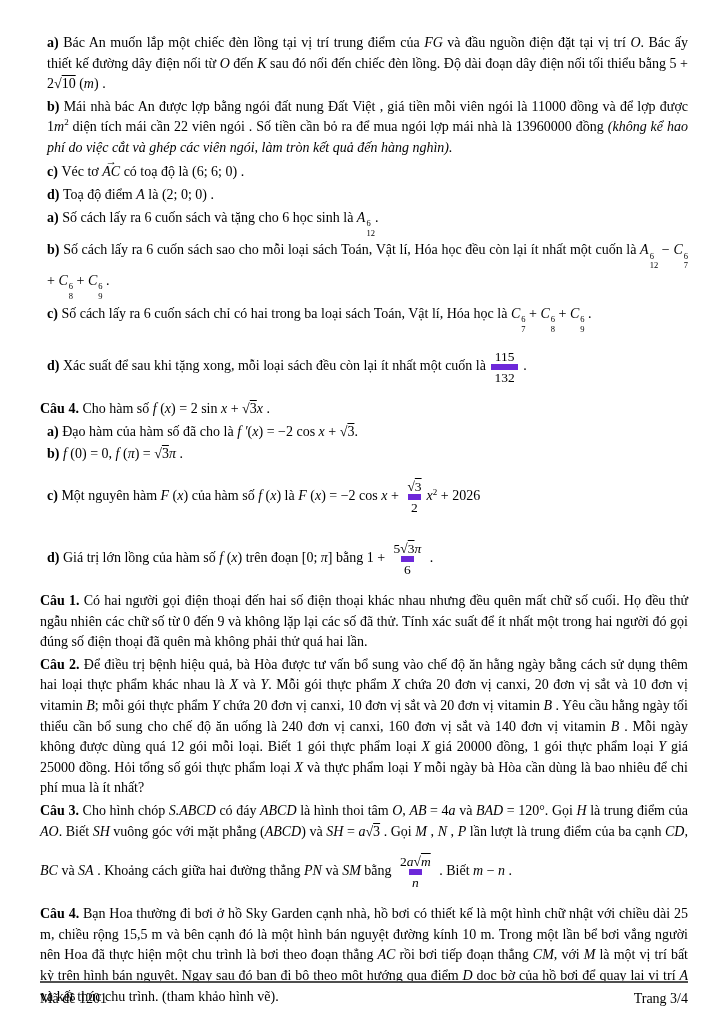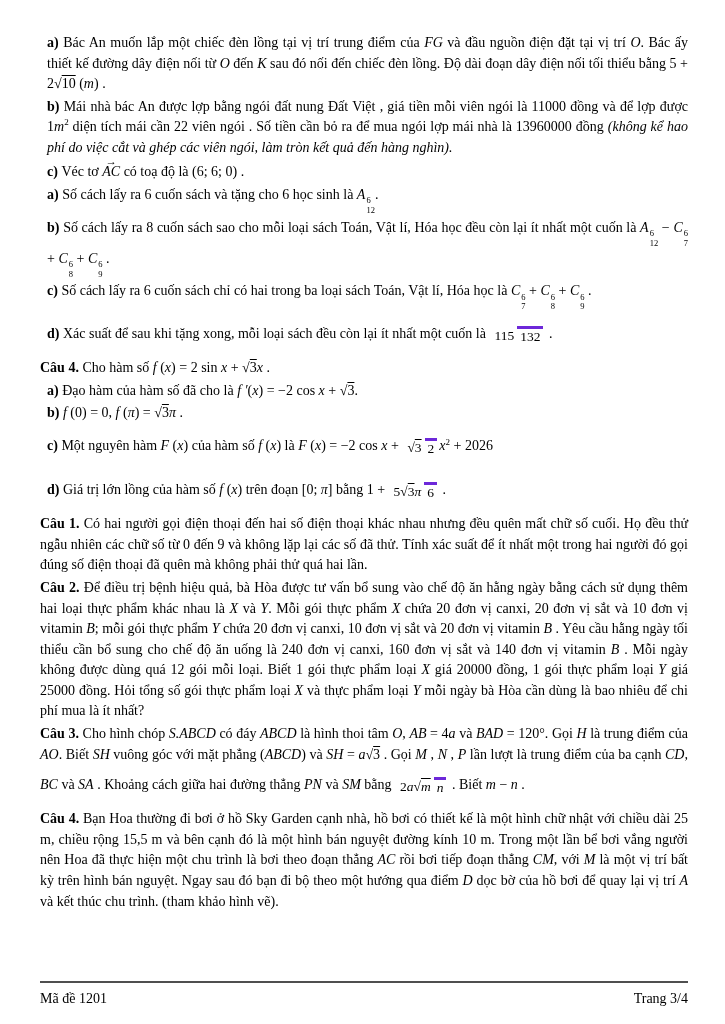--- a/index.html
+++ b/index.html
@@ -20,29 +20,30 @@
     text-align:justify;
     font-size:14px;
     line-height:1.47;
   }
   p.para.item{padding-left:7px;}
   .b{font-weight:bold;}
   .i{font-style:italic;}
   sup{font-size:9px;line-height:0;}
   .frac{
     display:inline-flex;
+    flex-direction:column;
     align-items:center;
     vertical-align:middle;
     font-size:13.5px;
     line-height:1.12;
     margin:12px 2px;
     text-align:center;
   }
   .frac .num{display:block;padding:0 3px;}
-  .frac .den{display:block;border-top:3px solid #6d28d9;padding:0 3px;}
+  .frac .den{display:block;border-top:6px solid #6d28d9;padding:0 3px;}
   .sqrt{white-space:nowrap;}
   .sqrtd{text-decoration:overline;}
   .ss{
     display:inline-flex;
     flex-direction:column;
     align-items:flex-start;
     vertical-align:-0.5em;
     font-size:8.5px;
     line-height:1.15;
     margin-left:1px;
@@ -75,25 +76,26 @@
   }
 </style>
 </head>
 <body>
 
 <div class="page">
   <div class="content">
       <p class="para item"><span class="b">a) </span><span>Bác An muốn lắp một chiếc đèn lồng tại vị trí trung điểm của </span><span class=" i">FG</span><span> và đầu nguồn điện đặt tại vị trí </span><span class=" i">O</span><span>. Bác ấy thiết kế đường dây điện nối từ </span><span class=" i">O</span><span> đến </span><span class=" i">K</span><span> sau đó nối đến chiếc đèn lồng. Độ dài đoạn dây điện nối tối thiểu bằng </span><span>5 + 2</span><span class="sqrt"><span class="radix">√</span><span class="sqrtd">10</span></span><span> (</span><span class=" i">m</span><span>) .</span></p>
       <p class="para item"><span class="b">b) </span><span>Mái nhà bác An được lợp bằng ngói đất nung Đất Việt , giá tiền mỗi viên ngói là 11000 đồng và để lợp được 1</span><span class=" i">m</span><sup>2</sup><span> diện tích mái cần 22 viên ngói . Số tiền cần bỏ ra để mua ngói lợp mái nhà là 13960000 đồng </span><span class=" i">(không kể hao phí do việc cắt và ghép các viên ngói, làm tròn kết quả đến hàng nghìn).</span></p>
       <p class="para item"><span class="b">c) </span><span>Véc tơ </span><span class="vec">AC</span><span> có toạ độ là </span><span>(6; 6; 0)</span><span> .</span></p>
+      <p class="para item"><span class="b">d) </span><span>Toạ độ điểm </span><span class=" i">A</span><span> là </span><span>(2; 0; 0)</span><span> .</span></p>
       <p class="para item"><span class="b">a) </span><span>Số cách lấy ra 6 cuốn sách và tặng cho 6 học sinh là </span><span><span class="i">A</span><span class="ss">
             <span>6</span>
             <span>12</span>
           </span></span><span>.</span></p>
-      <p class="para item"><span class="b">b) </span><span>Số cách lấy ra 8 cuốn sách sao cho mỗi loại sách Toán, Vật lí, Hóa học đều còn lại ít nhất một cuốn là </span><span><span class="i">A</span><span class="ss">
+      <p class="para item"><span class="b">b) </span><span>Số cách lấy ra 6 cuốn sách sao cho mỗi loại sách Toán, Vật lí, Hóa học đều còn lại ít nhất một cuốn là </span><span><span class="i">A</span><span class="ss">
             <span>6</span>
             <span>12</span>
           </span></span><span> − </span><span><span class="i">C</span><span class="ss">
             <span>6</span>
             <span>7</span>
           </span></span><span> + </span><span><span class="i">C</span><span class="ss">
             <span>6</span>
             <span>8</span>
           </span></span><span> + </span><span><span class="i">C</span><span class="ss">
             <span>6</span>

